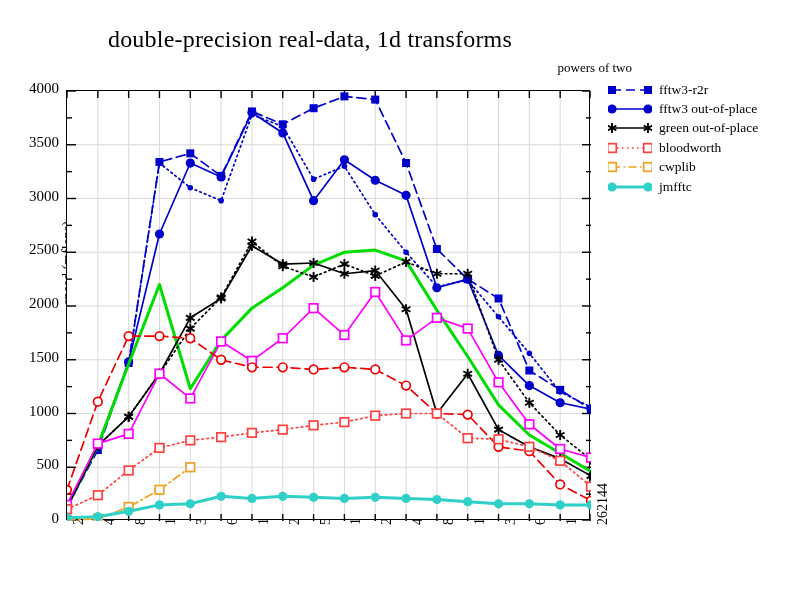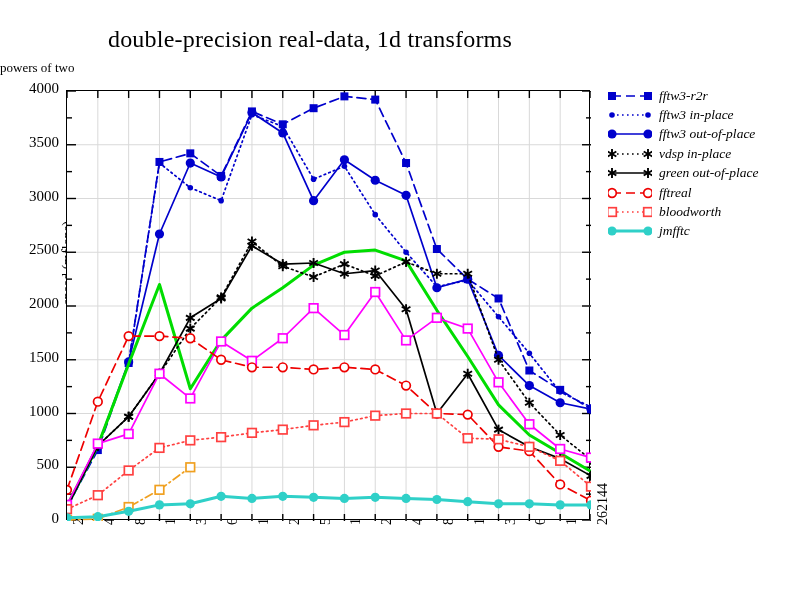--- a/index.html
+++ b/index.html
@@ -2,36 +2,36 @@
 <html><head>
 <meta charset="utf-8">
 <style>
   html,body{margin:0;padding:0;background:#ffffff;}
   body{width:792px;height:612px;position:relative;
        font-family:"Liberation Serif","DejaVu Serif",serif;color:#000;}
   #chart-root{position:absolute;left:0;top:0;width:792px;height:612px;}
 
   #chart-title{position:absolute;left:0;top:26px;width:620px;text-align:center;
                font-size:24px;letter-spacing:0.2px;}
-  #chart-subtitle{position:absolute;left:0;top:60px;width:620px;text-align:left;
+  #chart-subtitle{position:absolute;left:12px;top:60px;width:620px;text-align:right;
                   font-size:13px;}
 
   #plot-frame{position:absolute;left:66px;top:90px;width:524px;height:430px;
               border:1.6px solid #000;box-sizing:border-box;background:#fff;}
   #grid-svg,#series-svg{position:absolute;left:0;top:0;width:524px;height:430px;}
 
   #ylabel{position:absolute;left:-22px;top:255px;width:180px;text-align:center;
           font-size:14px;transform:rotate(-90deg);transform-origin:center center;}
 
   .ytick{position:absolute;right:600px;text-align:right;font-size:15px;
          width:90px;line-height:1;}
   .xtick{position:absolute;font-size:14px;line-height:1;
          transform:rotate(-90deg);transform-origin:left top;white-space:nowrap;}
 
-  #legend{position:absolute;left:608px;top:86px;width:180px;font-style:italic;}
+  #legend{position:absolute;left:608px;top:80px;width:180px;}
   .legend-row{display:flex;align-items:center;height:19.4px;}
   .legend-sample{width:44px;height:16px;position:relative;flex:0 0 44px;}
   .legend-sample svg{position:absolute;left:0;top:0;}
   .legend-label{font-size:13.5px;padding-left:7px;white-space:nowrap;}
 </style>
 </head>
 <body>
 
 <div id="chart-root">
 
@@ -453,84 +453,60 @@
             <line x1="4" y1="8" x2="40" y2="8" stroke="#0000cc" stroke-width="1.7" stroke-dasharray="9,5"></line>
             <rect x="0" y="4" width="8" height="8" fill="#0000cc"></rect>
             <rect x="36" y="4" width="8" height="8" fill="#0000cc"></rect>
           </svg>
         </div>
         <div class="legend-label">fftw3-r2r</div>
       </div>
       <div class="legend-row">
         <div class="legend-sample">
           <svg width="44" height="16">
-            <line x1="4" y1="8" x2="40" y2="8" stroke="#0000cc" stroke-width="1.7" stroke-dasharray="1.6,3.4"></line>
-            <circle cx="4" cy="8" r="2.8" fill="#0000cc"></circle>
-            <circle cx="40" cy="8" r="2.8" fill="#0000cc"></circle>
-          </svg>
-        </div>
-        <div class="legend-label">fftw3 in-place</div>
-      </div>
-      <div class="legend-row">
-        <div class="legend-sample">
-          <svg width="44" height="16">
             <line x1="4" y1="8" x2="40" y2="8" stroke="#0000cc" stroke-width="1.7"></line>
             <circle cx="4" cy="8" r="4.6" fill="#0000cc"></circle>
             <circle cx="40" cy="8" r="4.6" fill="#0000cc"></circle>
           </svg>
         </div>
         <div class="legend-label">fftw3 out-of-place</div>
-      </div>
-      <div class="legend-row">
-        <div class="legend-sample">
-          <svg width="44" height="16">
-            <line x1="4" y1="8" x2="40" y2="8" stroke="#000000" stroke-width="1.7" stroke-dasharray="1.6,3.4"></line>
-            <line x1="3.9999999999999996" y1="3" x2="4" y2="13" stroke="#000000" stroke-width="1.9"></line>
-            <line x1="8.330127018922193" y1="5.499999999999998" x2="-0.33012701892219276" y2="10.500000000000002" stroke="#000000" stroke-width="1.9"></line>
-            <line x1="8.330127018922195" y1="10.499999999999998" x2="-0.33012701892219454" y2="5.500000000000002" stroke="#000000" stroke-width="1.9"></line>
-            <line x1="40" y1="3" x2="40" y2="13" stroke="#000000" stroke-width="1.9"></line>
-            <line x1="44.33012701892219" y1="5.499999999999998" x2="35.66987298107781" y2="10.500000000000002" stroke="#000000" stroke-width="1.9"></line>
-            <line x1="44.3301270189222" y1="10.499999999999998" x2="35.6698729810778" y2="5.500000000000002" stroke="#000000" stroke-width="1.9"></line>
-          </svg>
-        </div>
-        <div class="legend-label">vdsp in-place</div>
       </div>
       <div class="legend-row">
         <div class="legend-sample">
           <svg width="44" height="16">
             <line x1="4" y1="8" x2="40" y2="8" stroke="#000000" stroke-width="1.7"></line>
             <line x1="3.9999999999999996" y1="3" x2="4" y2="13" stroke="#000000" stroke-width="1.9"></line>
             <line x1="8.330127018922193" y1="5.499999999999998" x2="-0.33012701892219276" y2="10.500000000000002" stroke="#000000" stroke-width="1.9"></line>
             <line x1="8.330127018922195" y1="10.499999999999998" x2="-0.33012701892219454" y2="5.500000000000002" stroke="#000000" stroke-width="1.9"></line>
             <line x1="40" y1="3" x2="40" y2="13" stroke="#000000" stroke-width="1.9"></line>
             <line x1="44.33012701892219" y1="5.499999999999998" x2="35.66987298107781" y2="10.500000000000002" stroke="#000000" stroke-width="1.9"></line>
             <line x1="44.3301270189222" y1="10.499999999999998" x2="35.6698729810778" y2="5.500000000000002" stroke="#000000" stroke-width="1.9"></line>
           </svg>
         </div>
         <div class="legend-label">green out-of-place</div>
       </div>
       <div class="legend-row">
         <div class="legend-sample">
           <svg width="44" height="16">
-            <line x1="4" y1="8" x2="40" y2="8" stroke="#ee0000" stroke-width="1.7" stroke-dasharray="9,5"></line>
-            <circle cx="4" cy="8" r="4.3" fill="#ffffff" stroke="#ee0000" stroke-width="1.7"></circle>
-            <circle cx="40" cy="8" r="4.3" fill="#ffffff" stroke="#ee0000" stroke-width="1.7"></circle>
-          </svg>
-        </div>
-        <div class="legend-label">fftreal</div>
-      </div>
-      <div class="legend-row">
-        <div class="legend-sample">
-          <svg width="44" height="16">
             <line x1="4" y1="8" x2="40" y2="8" stroke="#ff4040" stroke-width="1.7" stroke-dasharray="1.6,3.4"></line>
             <rect x="-0.2999999999999998" y="3.7" width="8.6" height="8.6" fill="#ffffff" stroke="#ff4040" stroke-width="1.7"></rect>
             <rect x="35.7" y="3.7" width="8.6" height="8.6" fill="#ffffff" stroke="#ff4040" stroke-width="1.7"></rect>
           </svg>
         </div>
         <div class="legend-label">bloodworth</div>
+      </div>
+      <div class="legend-row">
+        <div class="legend-sample">
+          <svg width="44" height="16">
+            <line x1="4" y1="8" x2="40" y2="8" stroke="#f0a020" stroke-width="1.7" stroke-dasharray="8,3.5,1.6,3.5"></line>
+            <rect x="-0.2999999999999998" y="3.7" width="8.6" height="8.6" fill="#ffffff" stroke="#f0a020" stroke-width="1.7"></rect>
+            <rect x="35.7" y="3.7" width="8.6" height="8.6" fill="#ffffff" stroke="#f0a020" stroke-width="1.7"></rect>
+          </svg>
+        </div>
+        <div class="legend-label">cwplib</div>
       </div>
       <div class="legend-row">
         <div class="legend-sample">
           <svg width="44" height="16">
             <line x1="4" y1="8" x2="40" y2="8" stroke="#2fd0c8" stroke-width="3"></line>
             <circle cx="4" cy="8" r="4.6" fill="#2fd0c8"></circle>
             <circle cx="40" cy="8" r="4.6" fill="#2fd0c8"></circle>
           </svg>
         </div>
         <div class="legend-label">jmfftc</div>

